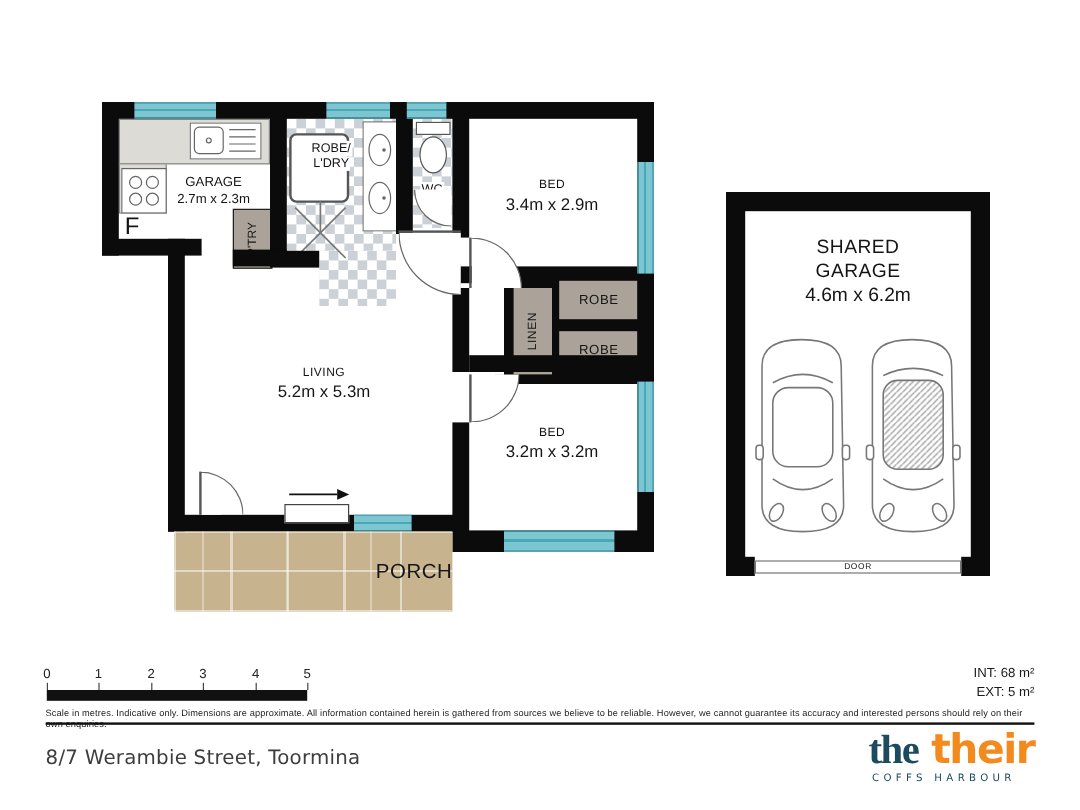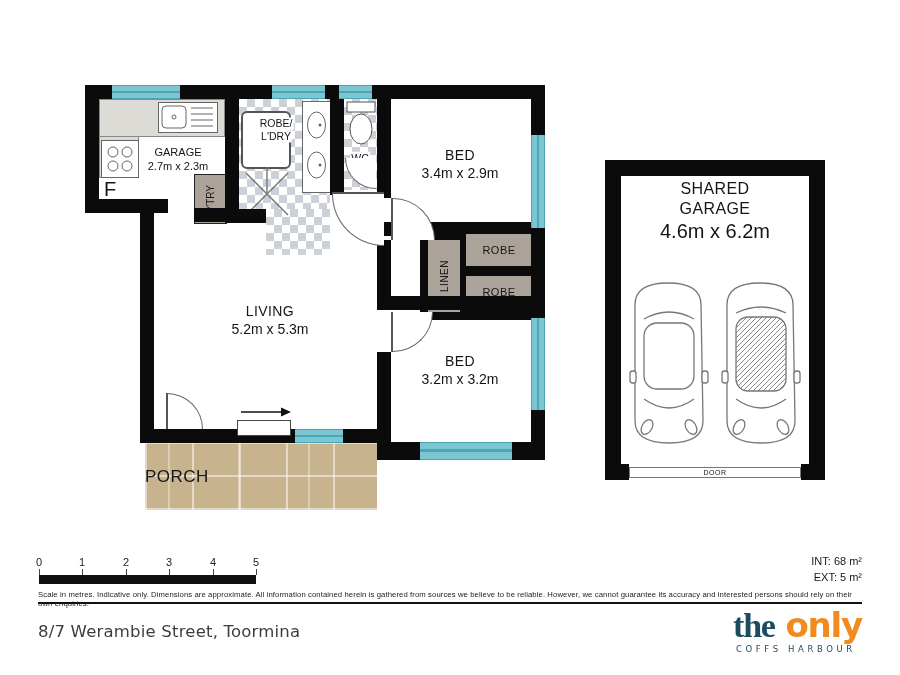--- a/index.html
+++ b/index.html
@@ -15,31 +15,31 @@
     border-left:1.5px solid var(--window-edge);border-right:1px solid var(--window-edge);}
   .checker{position:absolute;background:repeating-conic-gradient(var(--checker) 0% 25%,#ffffff 0% 50%);background-size:16px 16px;}
   .door{position:absolute;background:#fff;box-sizing:border-box;}
   .door.tr{border-top:1.4px solid #666;border-right:1.4px solid #666;border-top-right-radius:100%;}
   .door.br{border-bottom:1.4px solid #666;border-right:1.4px solid #666;border-bottom-right-radius:100%;}
   .door.bl{border-bottom:1.4px solid #666;border-left:1.4px solid #666;border-bottom-left-radius:100%;}
   .leaf{position:absolute;background:#555;}
   .gray-box{position:absolute;background:var(--fixture-fill);display:flex;align-items:center;justify-content:center;color:#151515;}
   .vtext{writing-mode:vertical-rl;transform:rotate(180deg);}
   .room-label{position:absolute;display:flex;flex-direction:column;align-items:center;text-align:center;line-height:1.25;transform:translate(-50%,-50%);white-space:nowrap;}
-  .rname{font-size:14px;letter-spacing:.4px;}
+  .rname{font-size:10px;letter-spacing:.4px;}
   .rdims{font-size:14px;}
   .small-label{font-size:10.5px;background:#fff;padding:0 1px;line-height:1.2;}
   .bench{position:absolute;background:var(--bench);border:1px solid #888;box-sizing:border-box;}
   .fixture-svg{position:absolute;}
   .porch{position:absolute;background-color:var(--porch);
     background-image:
       repeating-linear-gradient(0deg,rgba(255,255,255,.5) 0 2px,transparent 2px 33px),
       repeating-linear-gradient(90deg,rgba(255,255,255,.5) 0 2px,transparent 2px 47px),
       repeating-linear-gradient(90deg,transparent 0 23px,rgba(255,255,255,.35) 23px 25px,transparent 25px 70px);
-    display:flex;align-items:center;justify-content:flex-start;}
+    display:flex;align-items:center;justify-content:flex-end;}
   .porch-label{font-size:17px;letter-spacing:.5px;color:#151515;}
   .garage-door-strip{position:absolute;background:#fff;border:1px solid #777;box-sizing:border-box;
     display:flex;align-items:center;justify-content:center;font-size:7px;letter-spacing:.5px;}
   
   .tick-num{position:absolute;transform:translateX(-50%);font-size:11px;color:#222;}
   .tick-mark{position:absolute;width:1px;height:6px;background:#444;}
   .scale-bar-fill{position:absolute;background:#111;}
   .areas-text{position:absolute;right:38px;text-align:right;font-size:11px;color:#1a1a1a;line-height:1.45;}
   .disclaimer{position:absolute;left:38px;width:824px;font-size:7.7px;color:#222;letter-spacing:.1px;}
   .rule{position:absolute;background:#111;}
@@ -188,24 +188,24 @@
 
   <div>
     <div class="w" style="left:605px;top:160px;width:220px;height:16px;"></div>
     <div class="w" style="left:605px;top:160px;width:16px;height:320px;"></div>
     <div class="w" style="left:809px;top:160px;width:16px;height:320px;"></div>
     <div class="w" style="left:605px;top:464px;width:24px;height:16px;"></div>
     <div class="w" style="left:801px;top:464px;width:24px;height:16px;"></div>
     <div class="garage-door-strip" style="left:629px;top:467px;width:172px;height:11px;">
       <span>DOOR</span>
     </div>
-    <div class="room-label" style="left:715px;top:211px;">
+    <div class="room-label" style="left:715px;top:227px;">
       <span style="font-size:16px;letter-spacing:.4px;">SHARED</span>
       <span style="font-size:16px;letter-spacing:.4px;">GARAGE</span>
-      <span style="font-size:20px;">4.6m x 6.2m</span>
+      <span style="font-size:16px;">4.6m x 6.2m</span>
     </div>
     <svg class="fixture-svg" style="left:627px;top:277px;" width="178" height="172" viewBox="0 0 178 172">
       <defs>
         <pattern id="hatch" width="5" height="5" patternUnits="userSpaceOnUse">
           <path d="M0 5 L5 0" stroke="#8a8a8a" stroke-width="1"></path>
         </pattern>
       </defs>
       <g fill="#fff" stroke="#777" stroke-width="1.3">
 
         <path d="M8 28 Q8 6 41 6 Q74 6 74 28 L76 144 Q76 166 42 166 Q8 166 8 144 Z"></path>
@@ -249,18 +249,18 @@
     <div>INT: 68 m²</div>
     <div>EXT: 5 m²</div>
   </div>
 
   <div class="disclaimer" style="top:590px;">Scale in metres. Indicative only. Dimensions are approximate. All information contained herein is gathered from sources we believe to be reliable. However, we cannot guarantee its accuracy and interested persons should rely on their own enquiries.</div>
   <div class="rule" style="left:38px;top:602px;width:824px;height:2px;"></div>
 
   <div class="address" style="left:38px;top:622px;">8/7 Werambie Street, Toormina</div>
   <div class="logo" style="right:38px;top:608px;text-align:left;">
     <div class="logo-words">
-      <span class="logo-the">the</span> <span class="logo-edge">only</span>
+      <span class="logo-the">the</span> <span class="logo-edge">their</span>
     </div>
     <div class="logo-tagline">COFFS HARBOUR</div>
   </div>
 
 </div>
 
 </body></html>

